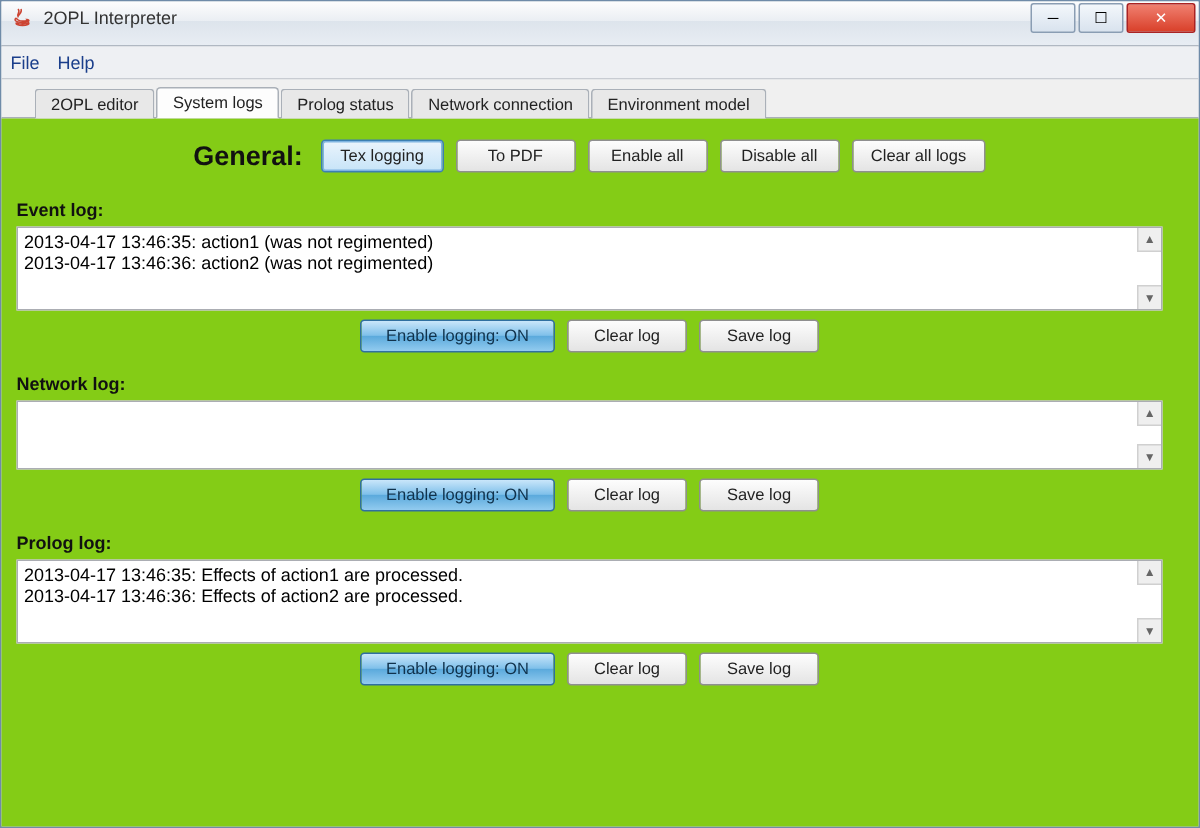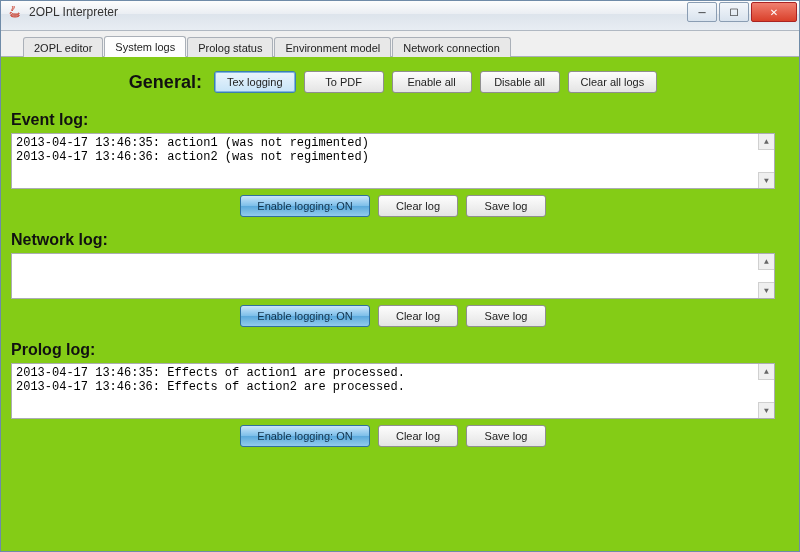--- a/index.html
+++ b/index.html
@@ -125,29 +125,29 @@
     box-shadow: 0 0 0 1px #7eb4e0 inset;
   }
   .btn.toggle-on {
     border: 1px solid #2f6fa0;
     background: linear-gradient(to bottom,#c9e6fa,#7fc0ea 48%,#5aa9dc 50%,#92cbef);
     color:#10324c;
     min-width: 130px;
   }
   .section-title {
     font-weight: bold;
-    font-size: 16px;
+    font-size: 12px;
     color: #111;
     margin: 4px 0 4px 0;
   }
   .log-box {
     background: #fff;
     border: 1px solid #abadb3;
     height: 56px;
-    font-family: Liberation Mono, monospace;
+    font-family: Liberation Sans, sans-serif;
     font-size: 12px;
     padding: 2px 4px;
     white-space: pre;
     overflow: hidden;
     position: relative;
   }
   .log-box .scroll-up, .log-box .scroll-down {
     position:absolute; right:0; width:16px; height:16px;
     background:#efefef;border-left:1px solid #d0d0d0;
     display:flex;align-items:center;justify-content:center;
@@ -172,27 +172,31 @@
         </svg>
     </span>
     <span class="title">2OPL Interpreter</span>
     <div class="win-btns">
       <div class="win-btn">─</div>
       <div class="win-btn">☐</div>
       <div class="win-btn close">✕</div>
     </div>
   </div>
 
+  <div class="menubar">
+    <span>File</span>
+    <span>Help</span>
+  </div>
 
   <div class="tabstrip">
     <div class="tab">2OPL editor</div>
     <div class="tab active">System logs</div>
     <div class="tab">Prolog status</div>
+    <div class="tab">Network connection</div>
     <div class="tab">Environment model</div>
-    <div class="tab">Network connection</div>
   </div>
 
   <div class="content">
 
     <div class="general-row">
       <span class="general-label">General:</span>
       <span class="btn focus">Tex logging</span>
       <span class="btn">To PDF</span>
       <span class="btn">Enable all</span>
       <span class="btn">Disable all</span>

